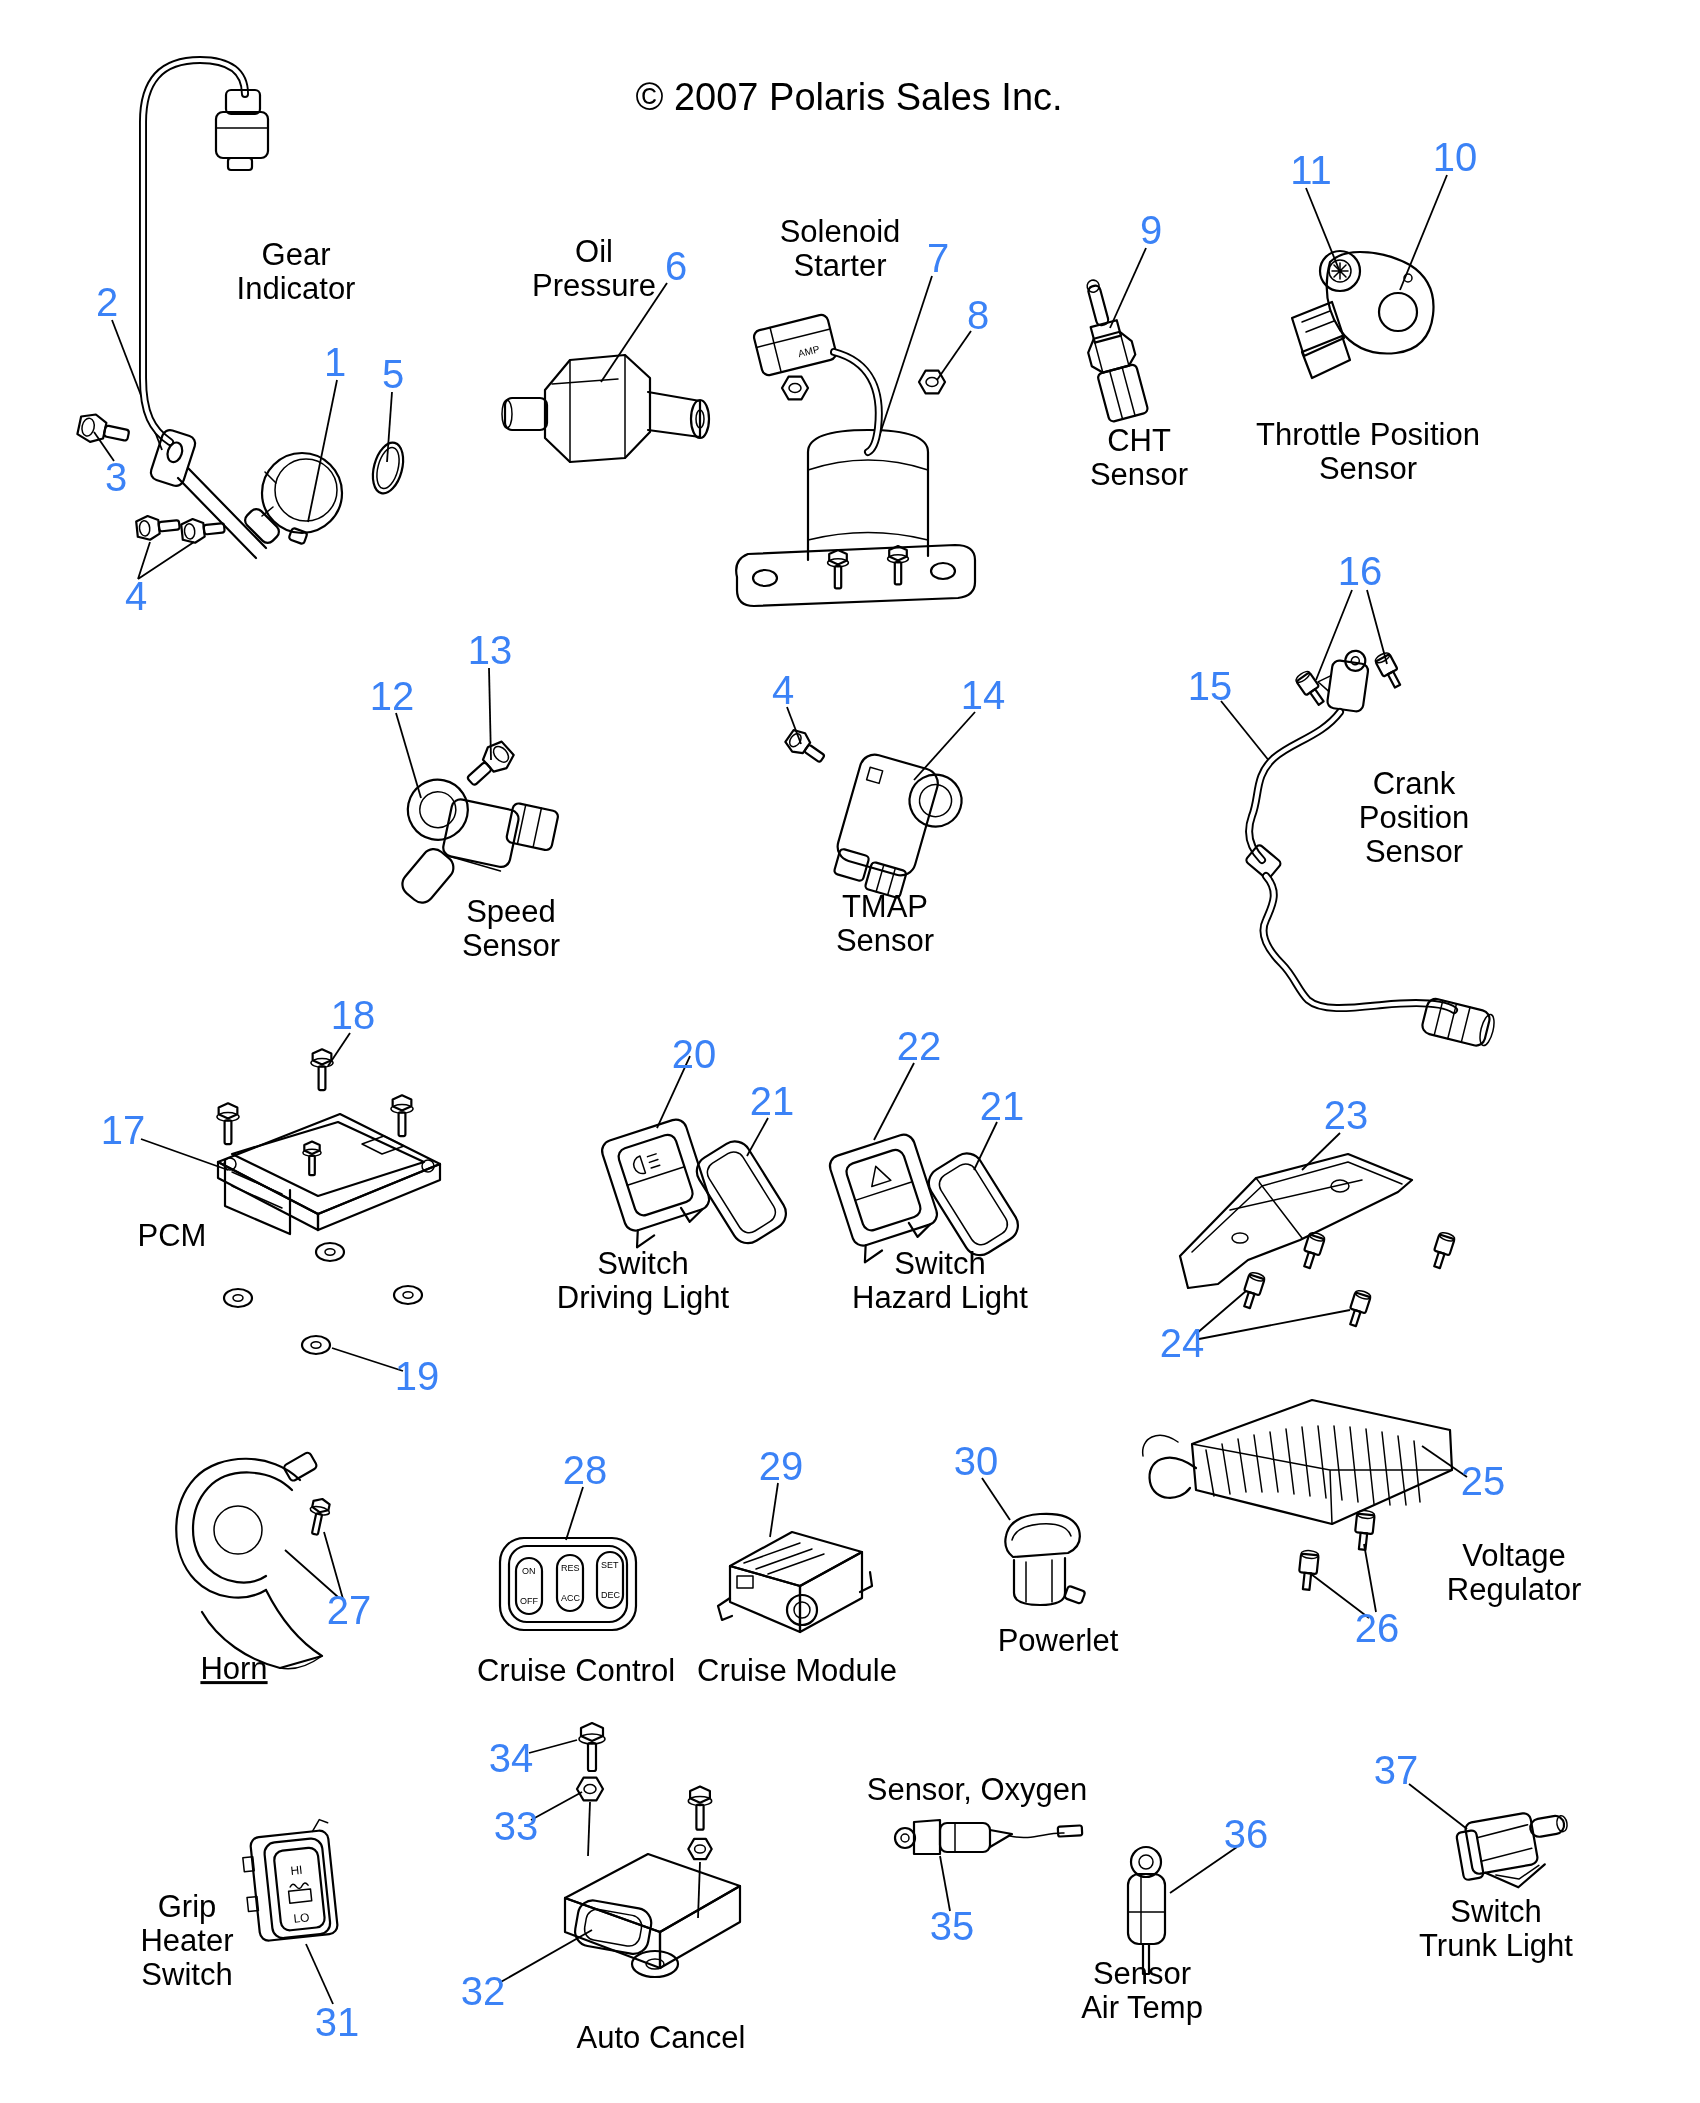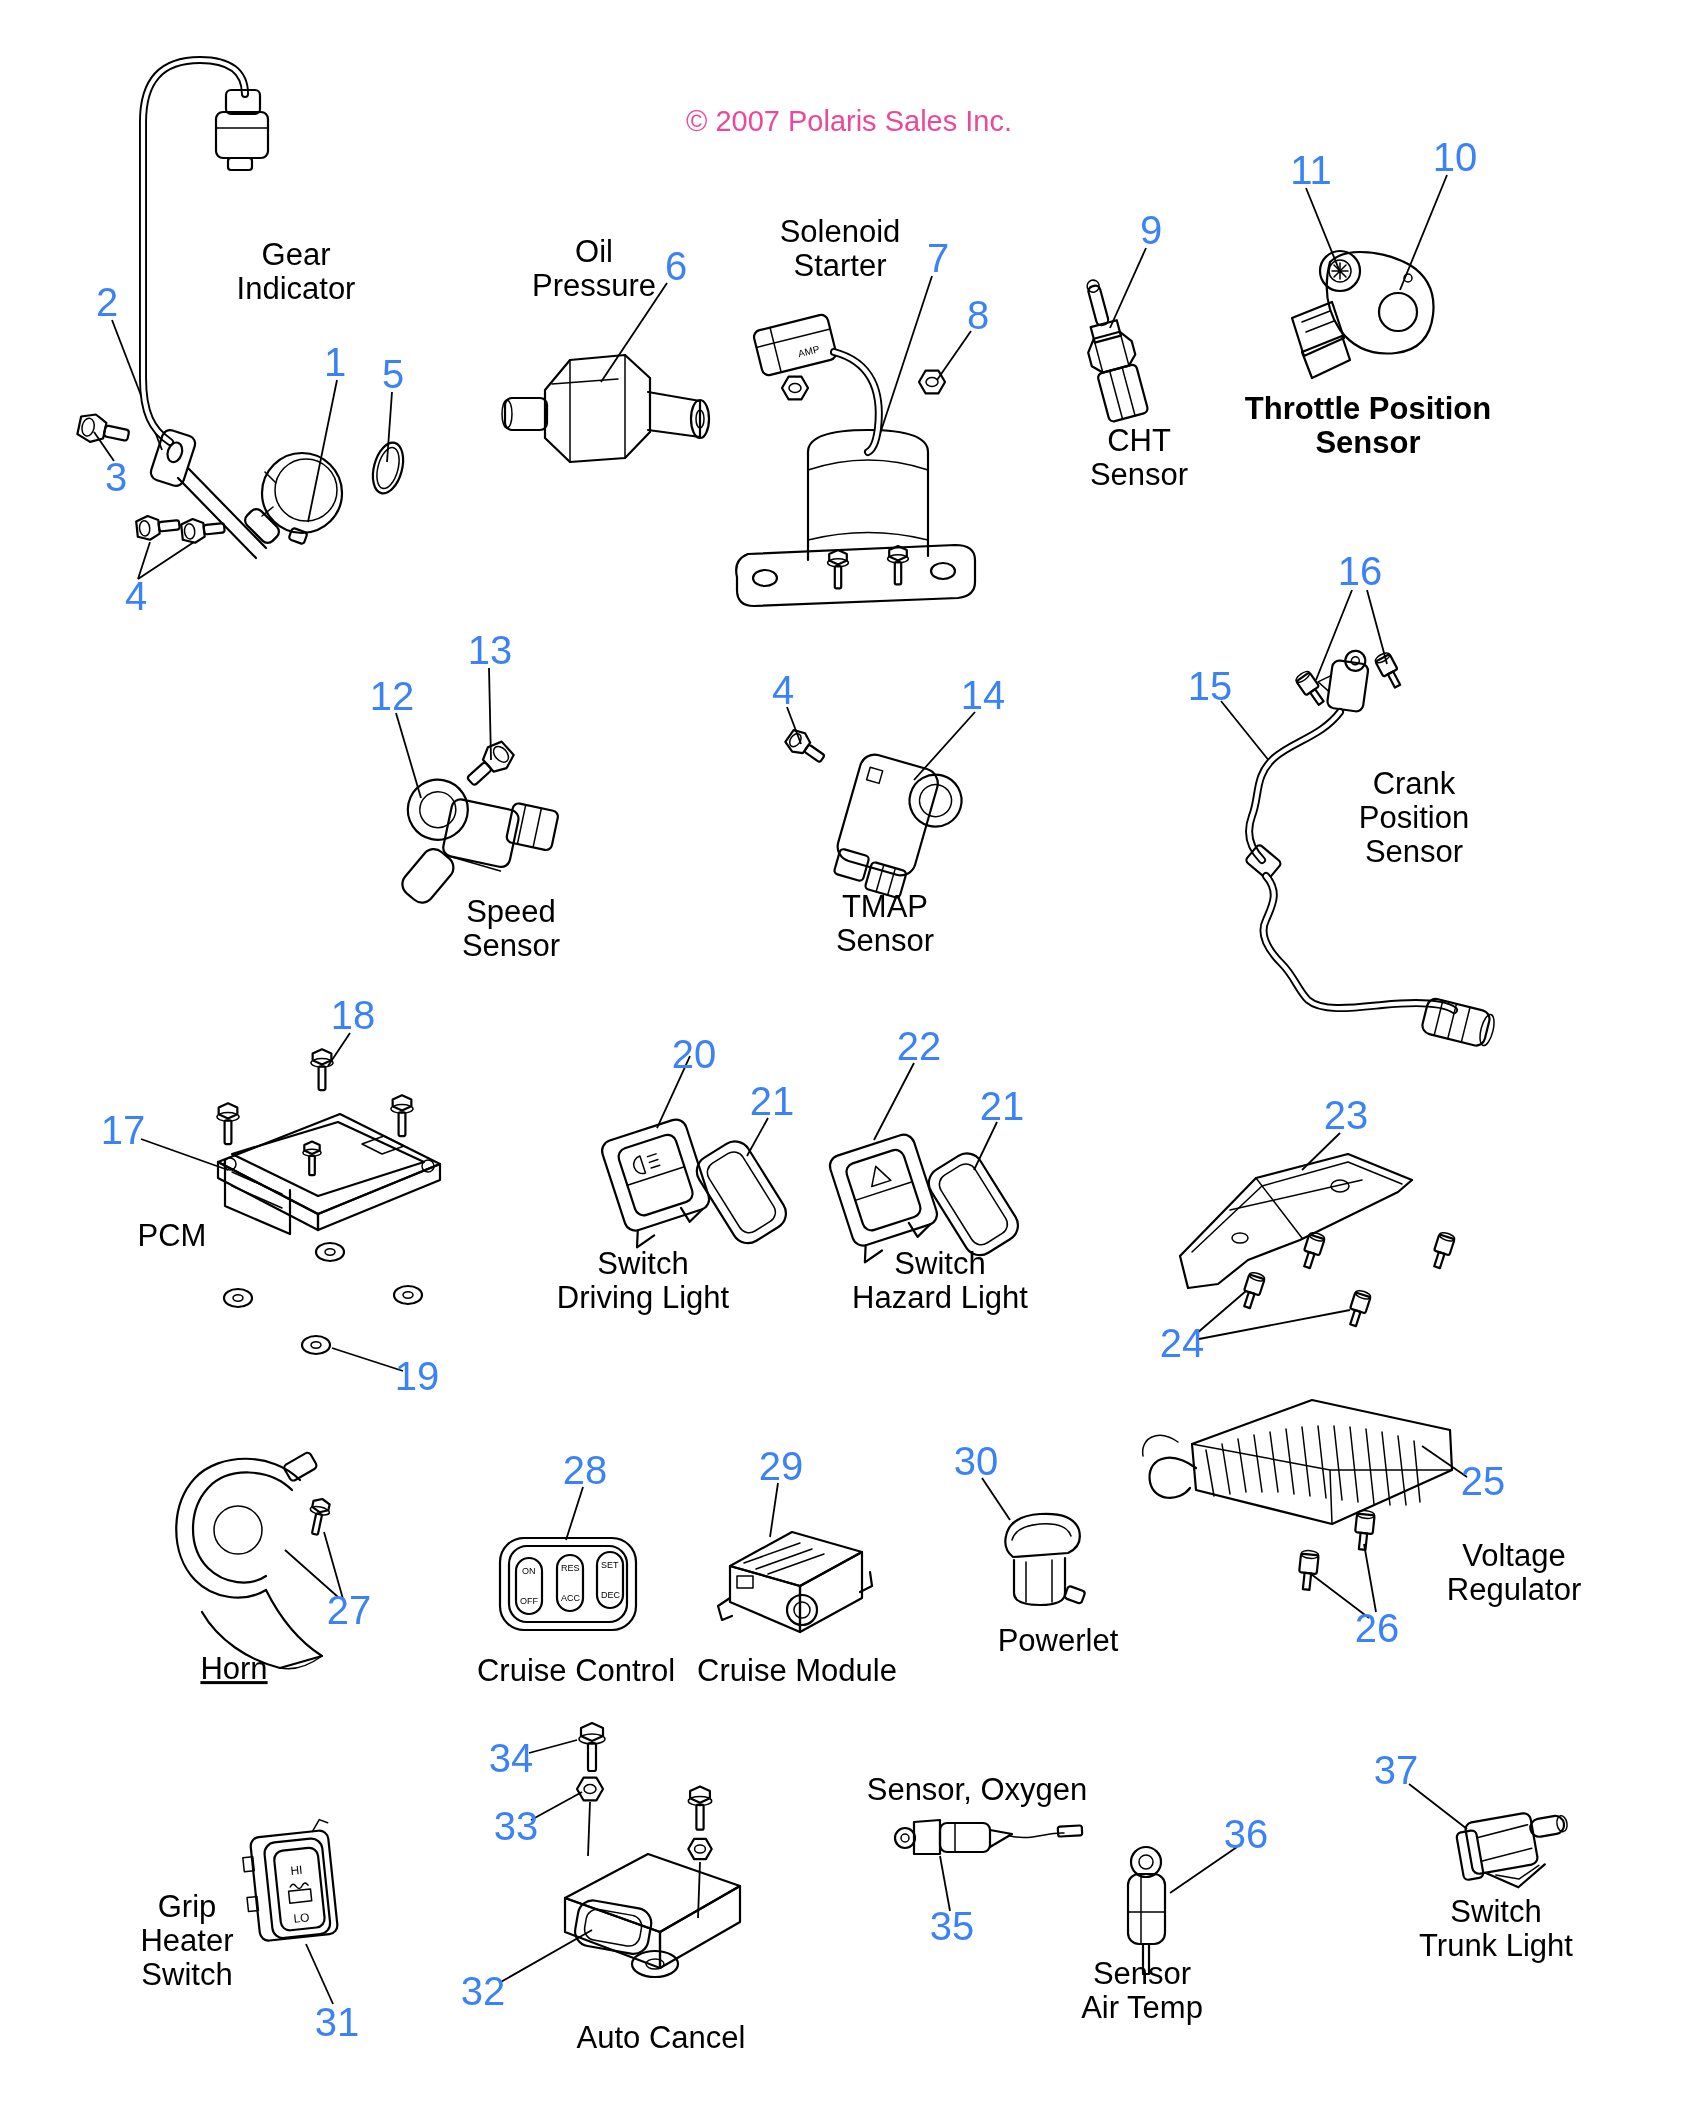--- a/index.html
+++ b/index.html
@@ -10,21 +10,21 @@
   svg.art *{vector-effect:non-scaling-stroke;}
   .ln{stroke:#000;stroke-width:2.2;fill:none;stroke-linecap:round;stroke-linejoin:round;}
   .thin{stroke-width:1.5;}
   .lead{stroke:#000;stroke-width:1.8;fill:none;}
   .tube{stroke:#000;stroke-width:8;fill:none;stroke-linecap:round;}
   .tubein{stroke:#fff;stroke-width:4.2;fill:none;stroke-linecap:round;}
   .txt-layer{position:absolute;left:0;top:0;width:100%;height:100%;pointer-events:none;}
   .part-label{position:absolute;transform:translate(-50%,-50%);font-size:31px;line-height:1.09;
               text-align:center;white-space:pre-line;color:#000;}
   .callout{position:absolute;transform:translate(-50%,-50%);font-size:40px;color:#3b82f6;}
-  .copyright{position:absolute;transform:translate(-50%,-50%);font-size:29px;color:#ec4899;white-space:nowrap;margin-top:24px;}
+  .copyright{position:absolute;transform:translate(-50%,-50%);font-size:38px;color:#000000;white-space:nowrap;}
   .svgtext{font-family:"Liberation Sans",sans-serif;fill:#000;stroke:none;}
 </style>
 </head>
 <body>
 
 <div class="page">
 
 <svg class="art" viewBox="0 0 1700 2103">
   <defs>
     <g id="bolt-h">
@@ -419,21 +419,21 @@
 
 <div class="txt-layer">
       <div class="part-label" style="left: 296px; top: 272px;">Gear
 Indicator</div>
       <div class="part-label" style="left: 594px; top: 269px;">Oil
 Pressure</div>
       <div class="part-label" style="left: 840px; top: 249px;">Solenoid
 Starter</div>
       <div class="part-label" style="left: 1139px; top: 458px;">CHT
 Sensor</div>
-      <div class="part-label" style="left: 1368px; top: 426px; font-weight: bold;">Throttle Position
+      <div class="part-label" style="left: 1368px; top: 452px;">Throttle Position
 Sensor</div>
       <div class="part-label" style="left: 511px; top: 929px;">Speed
 Sensor</div>
       <div class="part-label" style="left: 885px; top: 924px;">TMAP
 Sensor</div>
       <div class="part-label" style="left: 1414px; top: 818px;">Crank
 Position
 Sensor</div>
       <div class="part-label" style="left: 172px; top: 1236px;">PCM</div>
       <div class="part-label" style="left: 643px; top: 1281px;">Switch

